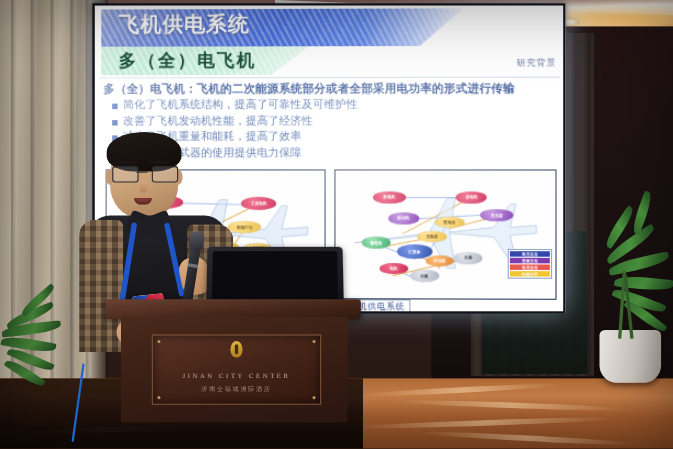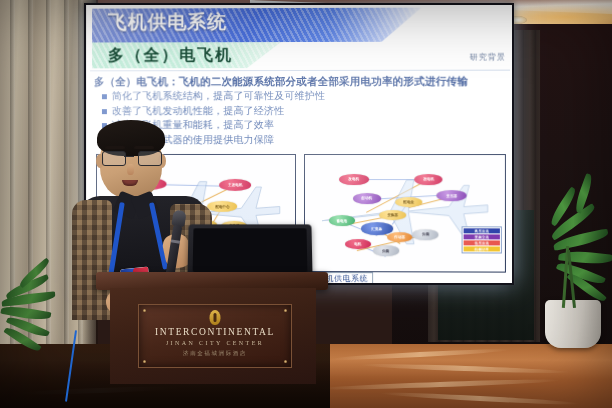--- a/index.html
+++ b/index.html
@@ -410,21 +410,20 @@
         <div class="lid-inner"></div>
       </div>
       <div class="base"></div>
     </div>
 
     <div class="podium">
       <div class="podium-top"></div>
       <div class="podium-body"></div>
       <div class="plaque">
         <div class="plaque-logo"></div>
-        <div class="pl-main">INTERCONTINENTAL</div>
         <div class="pl-sub">JINAN CITY CENTER</div>
         <div class="pl-cn">济南全福城洲际酒店</div>
         <div class="screw" style="left:4px;top:4px"></div>
         <div class="screw" style="right:4px;top:4px"></div>
         <div class="screw" style="left:4px;bottom:4px"></div>
         <div class="screw" style="right:4px;bottom:4px"></div>
       </div>
     </div>
     <div class="cable"></div>
 

